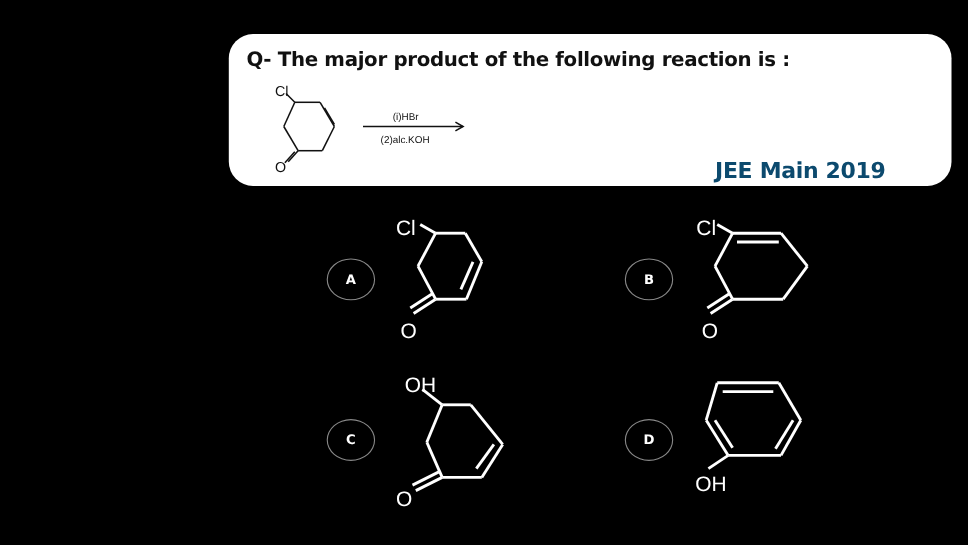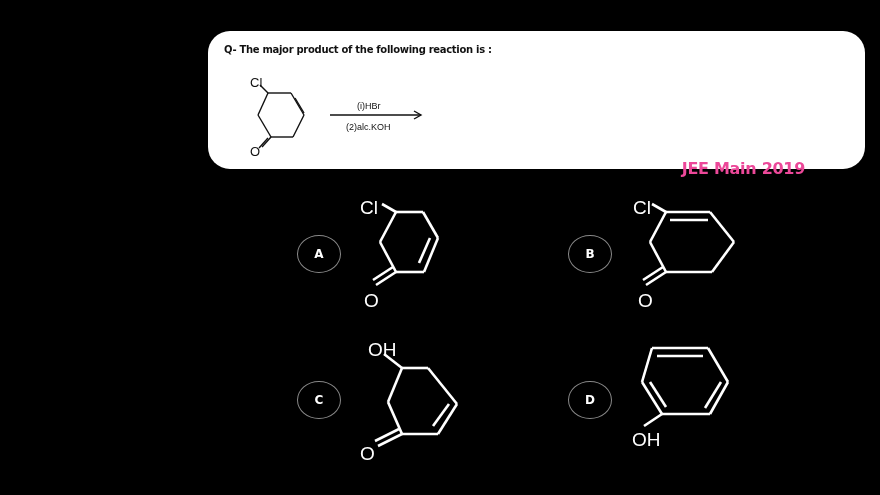--- a/index.html
+++ b/index.html
@@ -5,25 +5,25 @@
     html, body { margin: 0; padding: 0; }
     body {
       width: 880px; height: 495px; background: #000; position: relative; overflow: hidden;
       font-family: "DejaVu Sans", sans-serif;
     }
     .qcard {
       position: absolute; left: 208px; top: 31px; width: 657px; height: 138px;
       background: #fff; border-radius: 22px;
     }
     .qtext {
-      position: absolute; left: 16px; top: 13px; font-size: 10px; font-weight: bold; color: #111;
+      position: absolute; left: 16px; top: 13px; font-size: 18px; font-weight: bold; color: #111;
       letter-spacing: -0.3px;
     }
     .exam-tag {
-      position: absolute; right: 60px; top: 128px; font-size: 16px; font-weight: bold; color: #ec4899;
+      position: absolute; right: 60px; top: 112px; font-size: 20px; font-weight: bold; color: #0c4a6e;
       letter-spacing: -0.3px;
     }
     svg.mol { position: absolute; overflow: visible; }
     .opt-badge {
       position: absolute; width: 44px; height: 38px; border: 1px solid #888; border-radius: 50%;
       color: #fff; font-size: 12px; font-weight: bold; display: flex; align-items: center; justify-content: center;
       box-sizing: border-box;
     }
     .opt-badge span { font-family: "DejaVu Sans", sans-serif; }
     .lbl { font-family: "Liberation Sans", sans-serif; }

